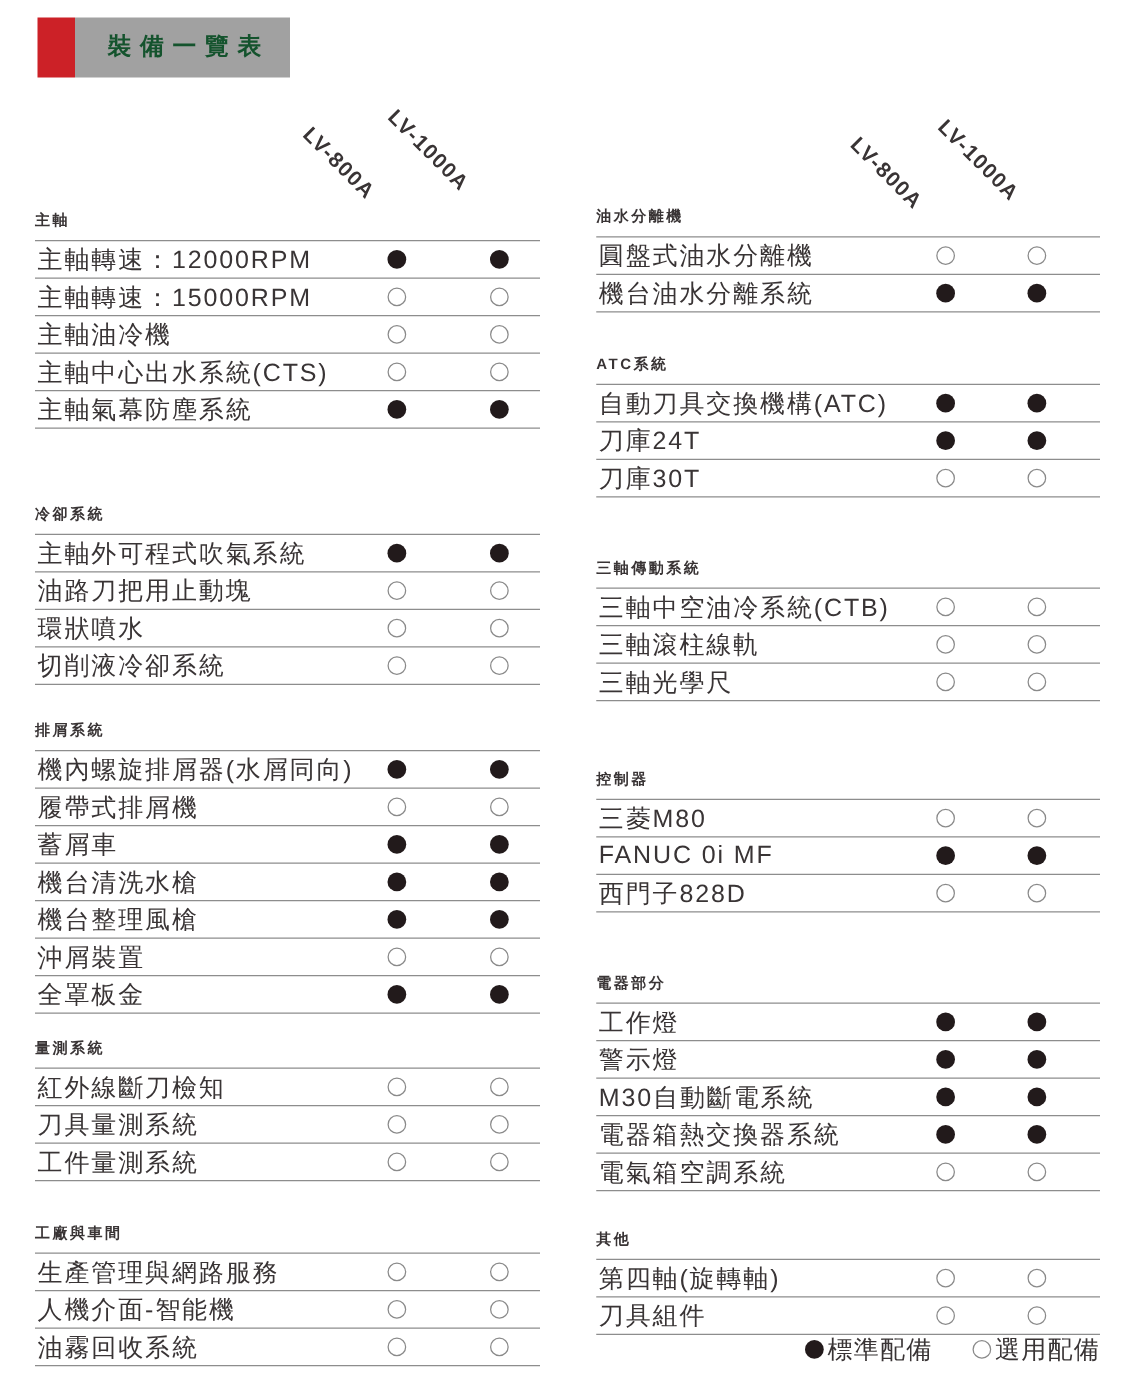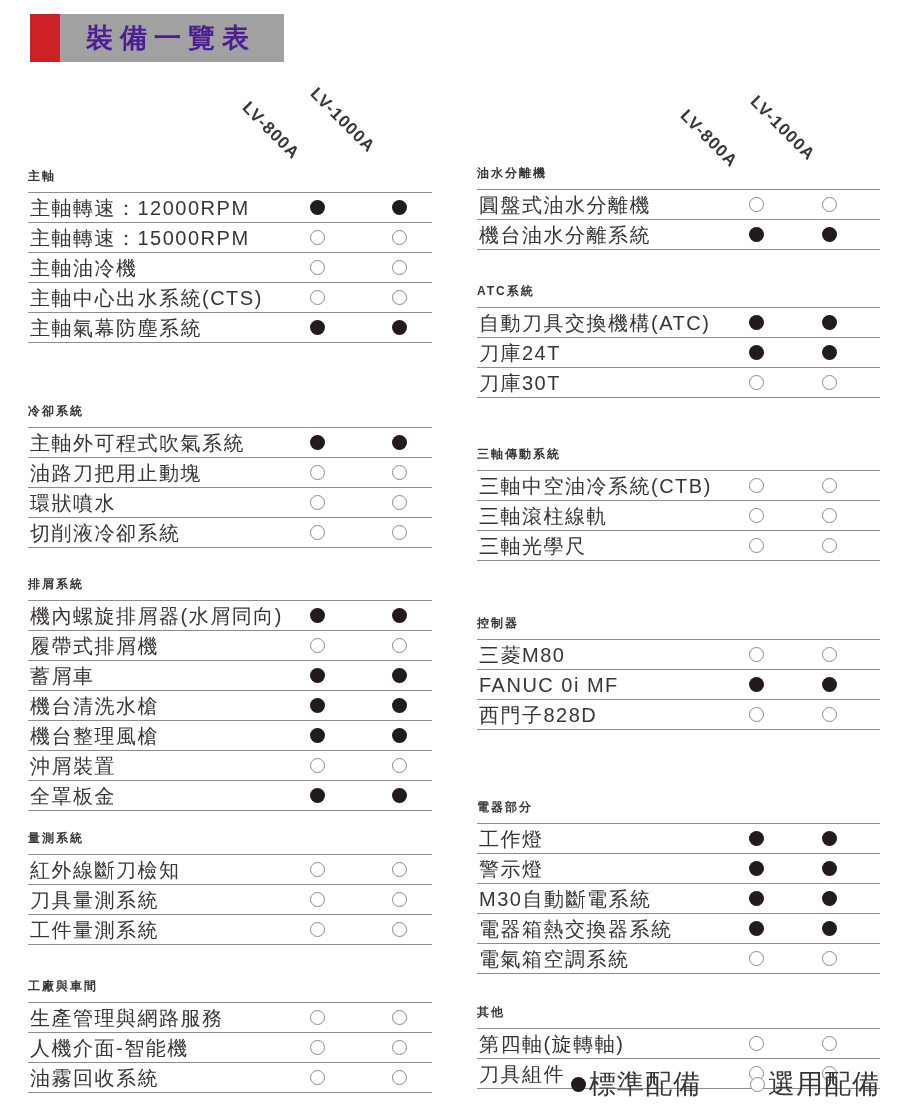--- a/index.html
+++ b/index.html
@@ -9,23 +9,23 @@
   *{margin:0;padding:0;box-sizing:border-box}
   html,body{background:#fff}
   body{
     width:900px;height:1119px;position:relative;overflow:hidden;
     font-family:"Liberation Sans",sans-serif;color:var(--text);
   }
   
   .title-bar{position:absolute;left:30px;top:14px;display:flex;height:48px}
   .red-block{width:30px;height:48px;background:var(--accent)}
   .title-box{
-    height:48px;background:var(--hdr-gray);color:#4c1d95;
-    font-size:27px;font-weight:bold;letter-spacing:7px;
-    line-height:48px;padding:0 28px 0 26px;white-space:nowrap;
+    height:48px;background:var(--hdr-gray);color:#14532d;
+    font-size:19px;font-weight:bold;letter-spacing:7px;
+    line-height:48px;padding:0 16px 0 26px;white-space:nowrap;
   }
   
   .model-header{
     position:absolute;font-size:17px;font-weight:bold;letter-spacing:1px;
     white-space:nowrap;transform:rotate(45deg);transform-origin:0 0;
   }
   #mh-l1{left:252px;top:98px}
   #mh-l2{left:320px;top:84px}
   #mh-r1{left:690px;top:106px}
   #mh-r2{left:760px;top:92px}
@@ -50,26 +50,26 @@
   #col-right .dot.c1{left:272px}
   #col-right .dot.c2{left:345px}
   
   #col-left  section:nth-of-type(2){margin-top:57px}
   #col-left  section:nth-of-type(3){margin-top:25px}
   #col-left  section:nth-of-type(4){margin-top:16px}
   #col-left  section:nth-of-type(5){margin-top:30px}
   #col-right section:nth-of-type(2){margin-top:30px}
   #col-right section:nth-of-type(3){margin-top:45px}
   #col-right section:nth-of-type(4){margin-top:51px}
-  #col-right section:nth-of-type(5){margin-top:66px}
+  #col-right section:nth-of-type(5){margin-top:45px}
   #col-right section:nth-of-type(6){margin-top:27px}
   
   .legend{
-    position:absolute;top:1066px;right:20px;display:flex;gap:49px;
-    font-size:27px;letter-spacing:1px;align-items:center;
+    position:absolute;top:1066px;right:20px;display:flex;gap:32px;
+    font-size:20px;letter-spacing:1px;align-items:center;
   }
   .legend-item{display:flex;align-items:center}
   .legend .dot{position:static;display:inline-block;margin-right:3px;flex:0 0 auto}
 </style>
 </head>
 <body>
 
 <header class="title-bar">
   <span class="red-block"></span>
   <span class="title-box">裝備一覽表</span>

